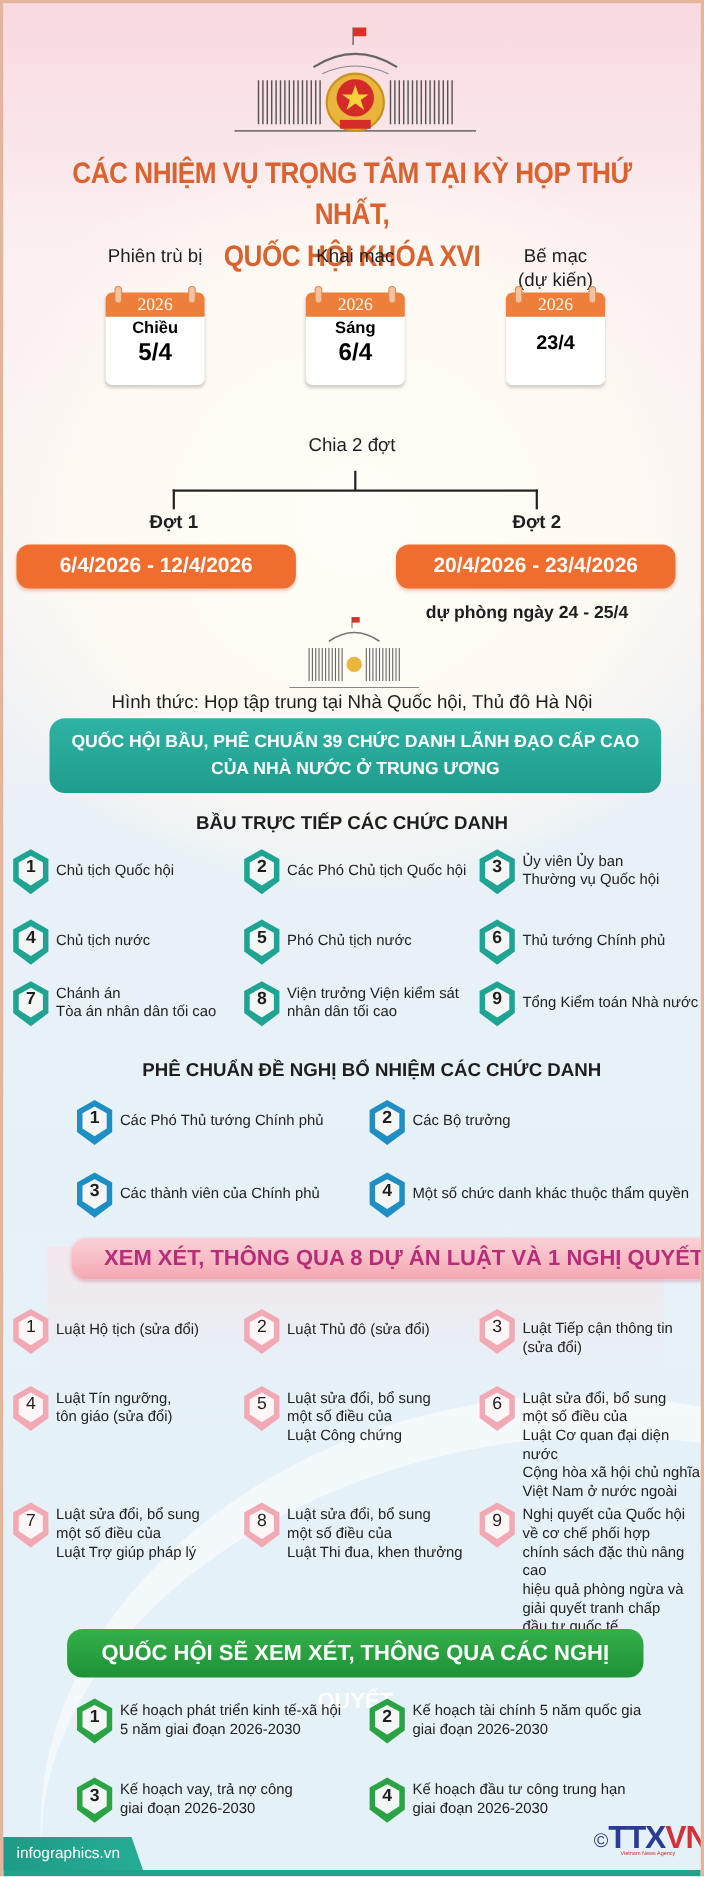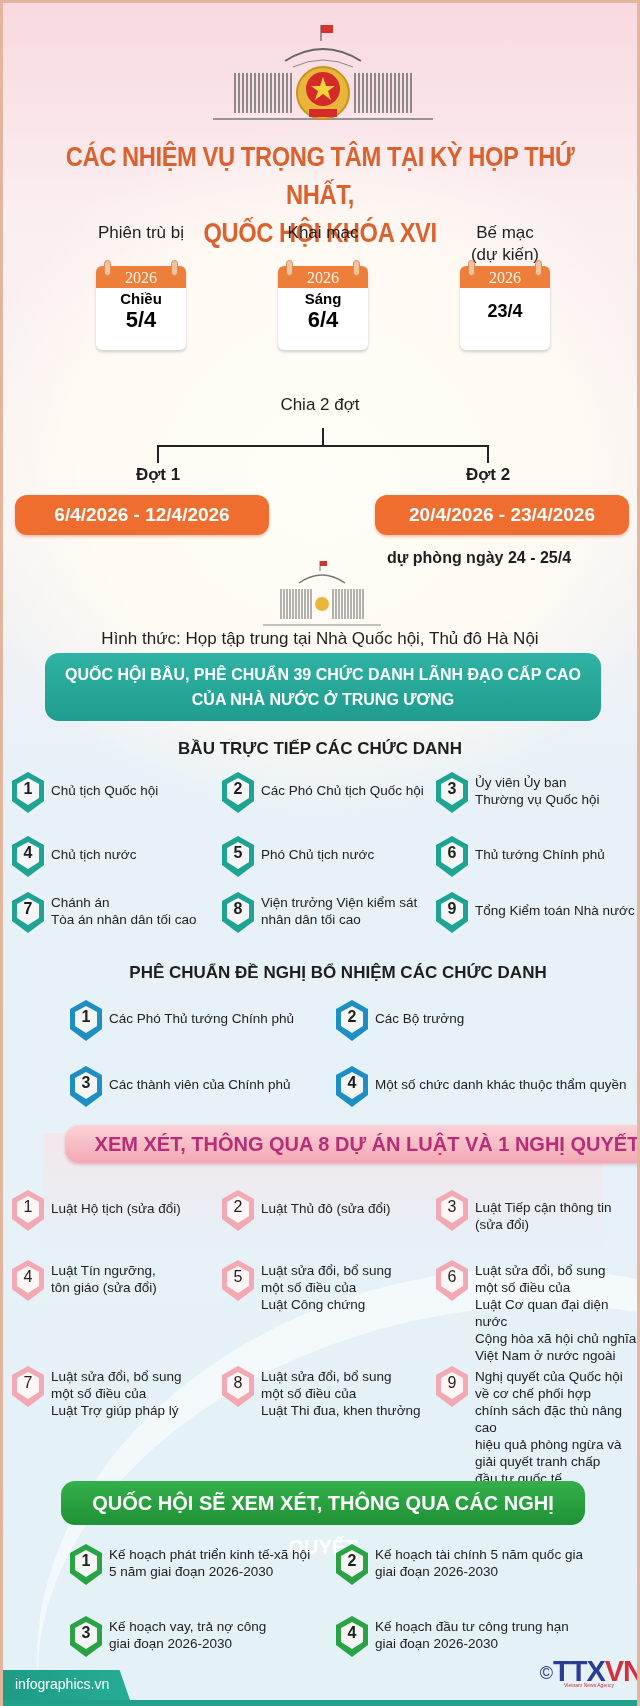--- a/index.html
+++ b/index.html
@@ -200,21 +200,21 @@
   </div>
 
   <div class="split-label">Chia 2 đợt</div>
   <div class="tree-v"></div>
   <div class="tree-h"></div>
   <div class="tree-l"></div>
   <div class="tree-r"></div>
   <div class="dot-label" style="left:105px;">Đợt 1</div>
   <div class="dot-label" style="left:435px;">Đợt 2</div>
   <div class="pill" style="left:12px; width:254px;">6/4/2026 - 12/4/2026</div>
-  <div class="pill" style="left:372px; width:254px;border-radius:12px;">20/4/2026 - 23/4/2026</div>
+  <div class="pill" style="left:357px; width:254px;border-radius:12px;">20/4/2026 - 23/4/2026</div>
   <div class="reserve">dự phòng ngày 24 - 25/4</div>
 
   <svg class="building-sm" viewBox="0 0 122 70">
     <rect x="59" y="2" width="7" height="5" fill="#d9322b"></rect>
     <line x1="59" y1="2" x2="59" y2="12" stroke="#555" stroke-width="0.8"></line>
     <path d="M38 24 Q61 8 84 24" fill="none" stroke="#777" stroke-width="1.5"></path>
     <g stroke="#666" stroke-width="1">
       <line x1="20" y1="30" x2="20" y2="60"></line>
         <line x1="23" y1="30" x2="23" y2="60"></line>
         <line x1="26" y1="30" x2="26" y2="60"></line>

